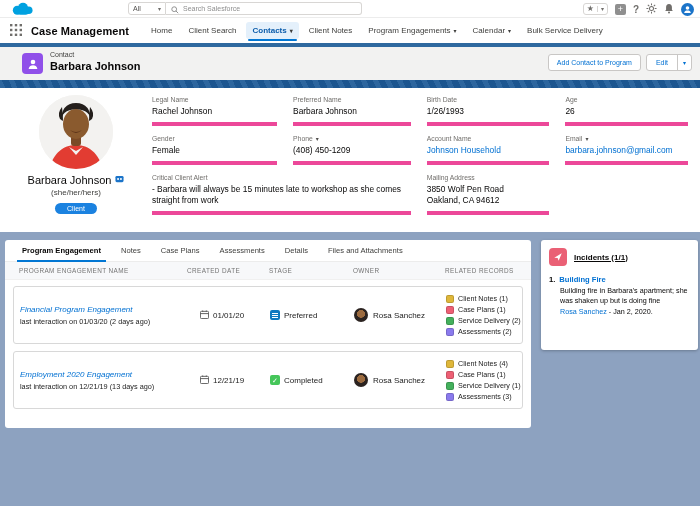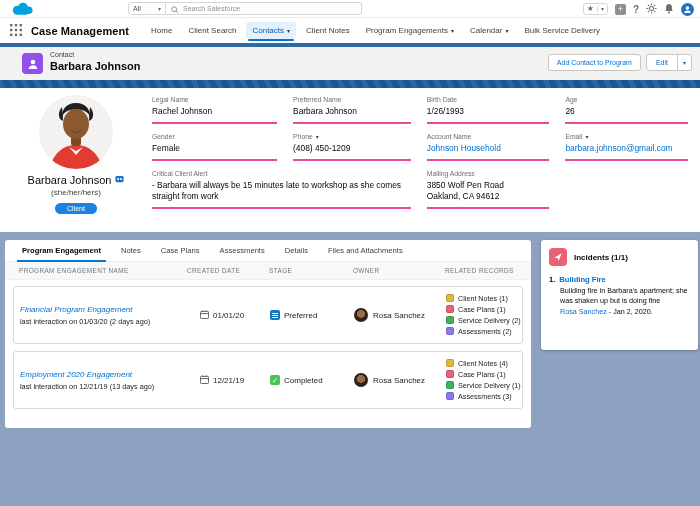--- a/index.html
+++ b/index.html
@@ -23,21 +23,21 @@
   .help-glyph { font-size:10px; color:#706e6b; font-weight:bold; }
   .user-avatar { width:13px; height:13px; border-radius:50%; background:#1b74c9; display:flex; align-items:center; justify-content:center; }
 
   
   .nav-bar { position:absolute; top:18px; left:0; right:0; height:25px; background:#fff; display:flex; align-items:center; }
   .waffle { margin-left:10px; }
   .app-name { margin-left:9px; font-size:11px; color:#080707; font-weight:bold; letter-spacing:.1px; }
   .nav-items { display:flex; align-items:center; margin-left:16px; gap:4px; height:100%; }
   .nav-item { display:flex; align-items:center; gap:3px; font-size:8px; color:#3e3e3c; padding:4px 6px; border-radius:3px; cursor:pointer; position:relative; }
   .nav-item .caret { font-size:6px; color:#3e3e3c; }
-  .nav-item.active { background:#e4f0fb; color:#0b5cab; }
+  .nav-item.active { background:#e4f0fb; color:#0b5cab;font-weight:bold; }
   .nav-item.active::after { content:""; position:absolute; left:2px; right:2px; bottom:-2px; height:2px; background:#0176d3; border-radius:1px; }
 
   .brand-strip { position:absolute; top:43px; left:0; right:0; height:4px; background:#2f699f; }
 
   
   .record-header { position:absolute; top:47px; left:0; right:0; height:33px; background:#f2f2f1; }
   .rec-icon { position:absolute; left:22px; top:6px; width:21px; height:21px; border-radius:4px; background:#9050e9; display:flex; align-items:center; justify-content:center; }
   .rec-text { position:absolute; left:50px; top:4px; }
   .rec-entity { font-size:7px; color:#3e3e3c; }
   .rec-name { font-size:11px; font-weight:bold; color:#080707; margin-top:2px; }
@@ -54,21 +54,21 @@
   
   .details-card { position:absolute; top:88px; left:0; right:0; height:144px; background:#fff; }
   .profile-col { position:absolute; left:12px; top:7px; width:128px; text-align:center; }
   .photo { width:74px; height:74px; border-radius:50%; overflow:hidden; margin:0 auto; background:#f3f2f0; }
   .pname { margin-top:5px; font-size:11px; color:#080707; display:flex; align-items:center; justify-content:center; gap:4px; }
   .pronouns { font-size:8px; color:#3e3e3c; margin-top:2px; }
   .client-pill { display:inline-block; margin-top:5px; background:#1b82e0; color:#fff; font-size:7px; padding:2px 12px; border-radius:9px; cursor:pointer; }
 
   .fields-grid { position:absolute; left:152px; right:12px; top:8px; display:grid;
     grid-template-columns:1.02fr .96fr 1fr 1fr; column-gap:16px; row-gap:9px; }
-  .field { border-bottom:2px solid #ec4899; padding-bottom:5px; min-height:28px; }
+  .field { border-bottom:4px solid #ec4899; padding-bottom:5px; min-height:28px; }
   .flabel { font-size:6.8px; color:#706e6b; display:flex; align-items:center; gap:3px; }
   .flabel .caret { font-size:6px; color:#514f4d; }
   .fvalue { font-size:8.4px; color:#080707; margin-top:3px; line-height:1.3; }
   .fvalue.link { color:#0070d2; cursor:pointer; }
   .span2 { grid-column:1 / 3; }
   .add-btn { margin-top:3px; display:inline-block; border:1px solid #dddbda; border-radius:3px; background:#fff; color:#0070d2; font-size:7.5px; padding:2px 11px; cursor:pointer; }
 
   
   .eng-card { position:absolute; left:5px; top:240px; width:526px; height:188px; background:#fff; border-radius:3px; }
   .tabs { display:flex; align-items:stretch; height:22px; padding:0 12px; gap:10px; border-bottom:1px solid #ececec; }
@@ -81,28 +81,28 @@
     display:grid; grid-template-columns:168px 82px 84px 92px 1fr; align-items:center; padding:7px 0 7px 6px; min-height:58px; }
   .rname { font-size:8px; color:#0070d2; cursor:pointer;font-style:italic; }
   .rsub { font-size:7.3px; color:#222; margin-top:3px; }
   .rdate { display:flex; align-items:center; gap:4px; font-size:8px; color:#222;padding-left:12px; }
   .rstage { display:flex; align-items:center; gap:4px; font-size:8px; color:#222; }
   .stage-ic { width:10px; height:10px; border-radius:2px; display:flex; align-items:center; justify-content:center; color:#fff; font-size:7px; line-height:1; }
   .stage-ic.bars { background-image:linear-gradient(#fff 0 0),linear-gradient(#fff 0 0),linear-gradient(#fff 0 0); background-size:6px 1px; background-repeat:no-repeat; background-position:2px 3px,2px 5px,2px 7px; }
   .rowner { display:flex; align-items:center; gap:5px; font-size:8px; color:#222; }
   .mini-avatar { width:14px; height:14px; border-radius:50%; background:radial-gradient(circle at 50% 42%, #9c6b3f 0 36%, #2b2320 37%); flex:none; }
   .rrel { display:flex; flex-direction:column; gap:2px; }
-  .rel-line { display:flex; align-items:flex-start; gap:4px; font-size:7.2px; color:#222; white-space:nowrap; }
+  .rel-line { display:flex; align-items:flex-end; gap:4px; font-size:7.2px; color:#222; white-space:nowrap; }
   .rel-ic { width:8px; height:8px; border-radius:2px; flex:none; border:1px solid rgba(0,0,0,.15); }
 
   
   .inc-card { position:absolute; left:541px; top:240px; width:157px; height:110px; background:#fff; border-radius:3px; box-shadow:0 1px 3px rgba(0,0,0,.25); padding:8px 8px; }
   .inc-head { display:flex; align-items:center; gap:7px; }
   .inc-icon { width:18px; height:18px; border-radius:4px; background:#ea6075; display:flex; align-items:center; justify-content:center; flex:none; }
-  .inc-title-text { font-size:8px; font-weight:bold; color:#080707; }
+  .inc-title-text { font-size:8px; font-weight:bold; color:#080707;text-decoration:underline; }
   .inc-item { margin-top:9px; }
   .inc-line1 { display:flex; gap:4px; }
   .inc-num { font-size:7.6px; font-weight:bold; color:#080707; }
   .inc-name { font-size:7.6px; font-weight:bold; color:#0070d2; cursor:pointer; }
   .inc-desc { font-size:7.2px; color:#080707; line-height:1.4; margin:2px 0 0 11px; }
   .inc-meta { font-size:7.2px; margin:1px 0 0 11px; }
   .inc-author { color:#0070d2; cursor:pointer; }
   .inc-date { color:#080707; }
 </style>
 </head>

